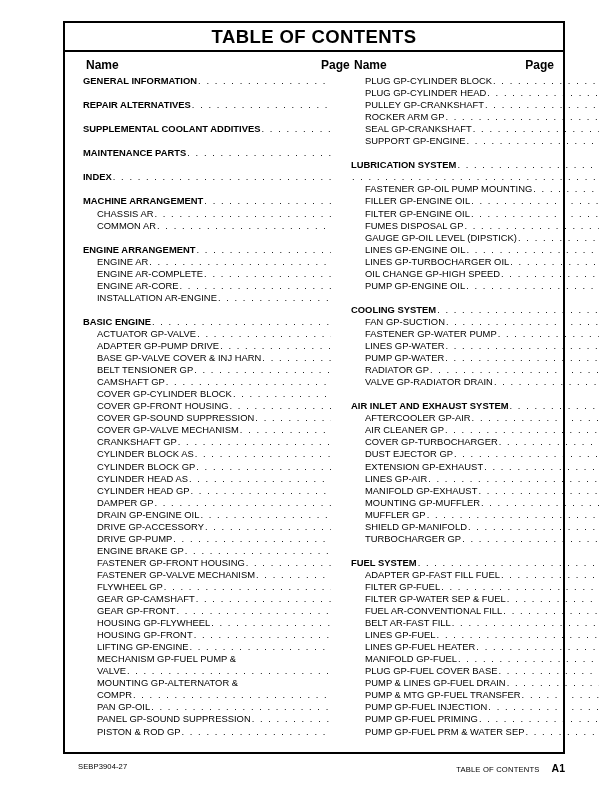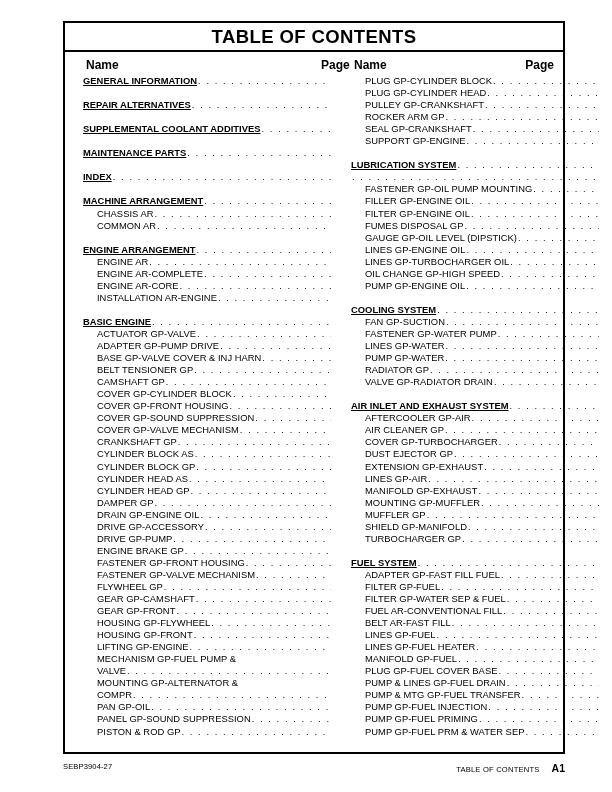--- a/index.html
+++ b/index.html
@@ -107,21 +107,21 @@
     color: #000;
     position: relative;
     bottom: 0px;
   }
   .entry .page {
     flex: 0 0 26px;
     text-align: right;
   }
 
   
-  .entry.section .label { font-weight: bold; text-decoration: underline; }
+  .entry.section .label { font-weight: bold; }
   .entry.section { margin-top: 0; }
 
   
   .entry.sub .label { padding-left: 14px; }
 
   
   .spacer   { height: 12.05px; }
 
   
   .entry.wrap-first .leader,
@@ -131,21 +131,21 @@
   .footer {
     position: absolute;
     left: 63px;
     right: 47px;
     top: 762px;
     height: 14px;
     font-size: 7.6px;
   }
   .footer .doc-id {
     position: absolute;
-    left: 0;
+    left: 15px;
     top: 0;
     letter-spacing: 0.1px;
   }
   .footer .foot-right {
     position: absolute;
     right: 0;
     top: 0;
     display: flex;
     align-items: baseline;
     gap: 12px;

